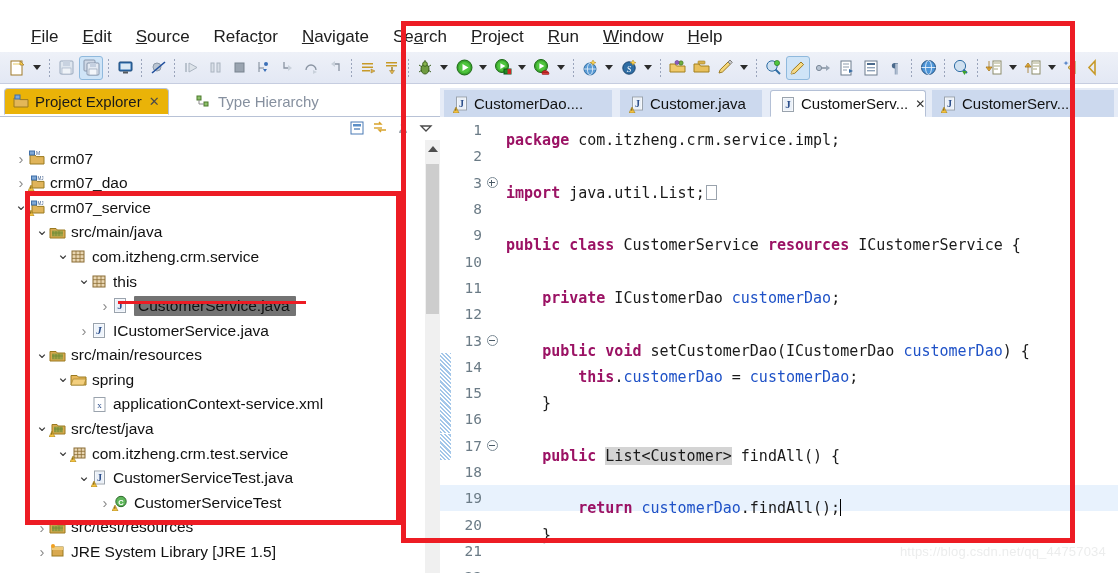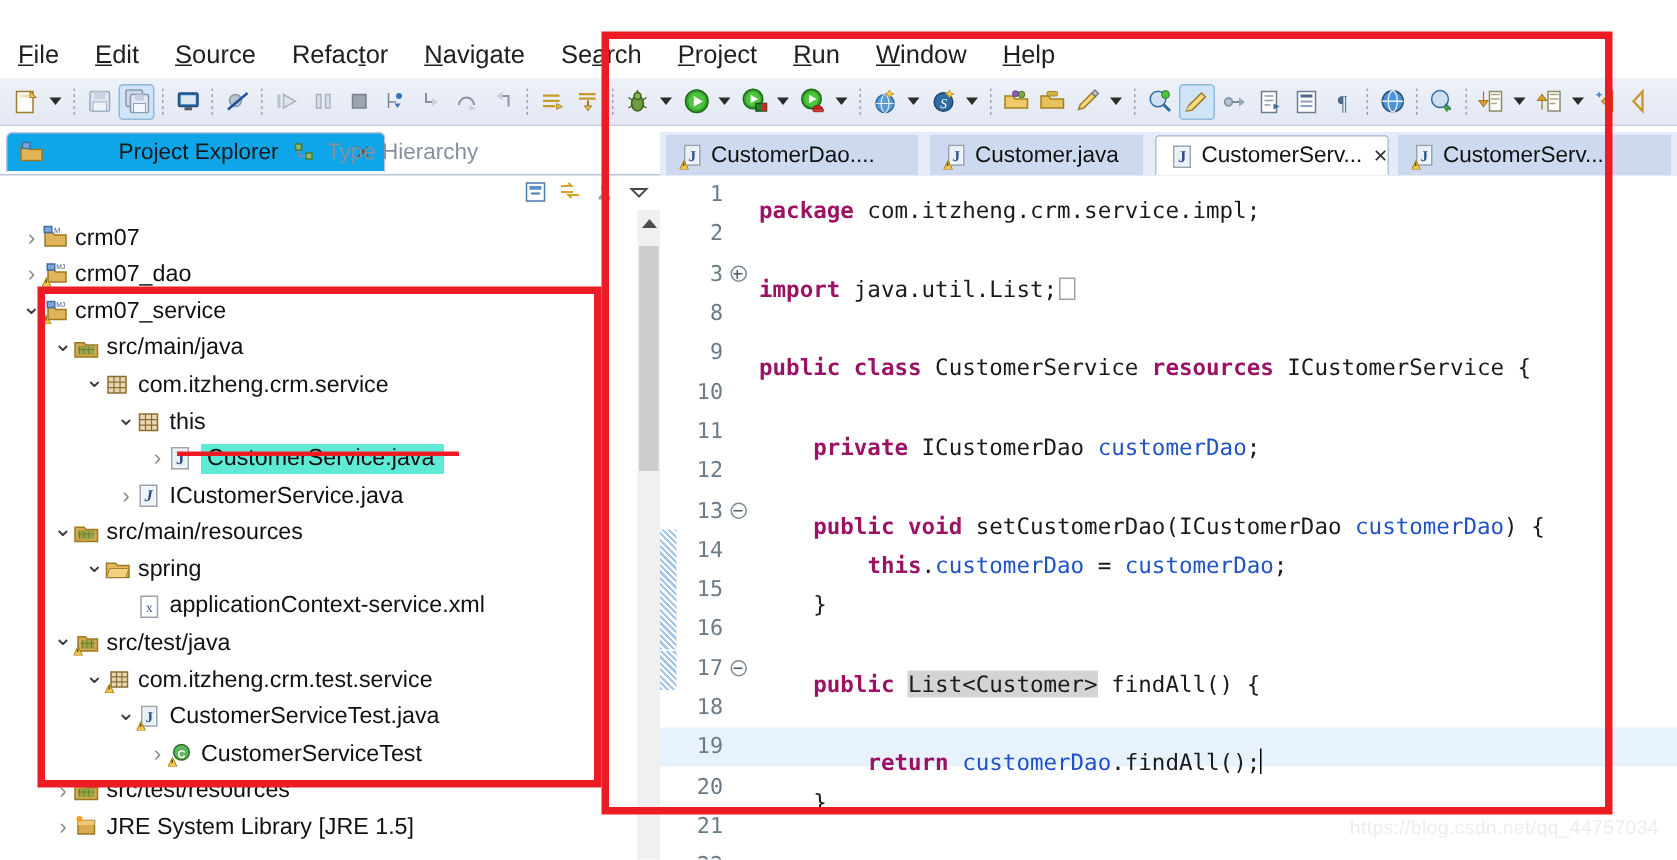--- a/index.html
+++ b/index.html
@@ -10,21 +10,21 @@
     -webkit-font-smoothing:antialiased;
     position:relative;
   }
   .app{position:absolute;inset:0;}
 
   
   .menubar{
     position:absolute;left:0;top:22px;width:1118px;height:30px;
     background:#ffffff;
     display:flex;align-items:center;
-    padding-left:12px;box-sizing:border-box;
+    padding-left:31px;box-sizing:border-box;
   }
   .menu-item{
     font-size:17px;color:#202020;margin-right:24px;white-space:nowrap;
     cursor:default;
   }
   .menu-item u{text-decoration:underline;}
 
   
   .toolbar{
     position:absolute;left:0;top:52px;width:1118px;height:32px;
@@ -60,22 +60,22 @@
   }
   .view-tabs{
     position:absolute;left:0;top:4px;width:440px;height:28px;
     border-bottom:1px solid #b8c2d6;
   }
   .vtab{
     position:absolute;top:0;height:27px;display:flex;align-items:center;
     box-sizing:border-box;padding:0 8px;font-size:15px;
   }
   .vtab.active{
-    left:4px;background:#0ea5e9;border:1px solid #b8c2d6;border-bottom:1px solid #fff;
-    border-radius:4px 4px 0 0;color:#1a1a1a;gap:44px;
+    left:4px;background:#eab308;border:1px solid #b8c2d6;border-bottom:1px solid #fff;
+    border-radius:4px 4px 0 0;color:#1a1a1a;
   }
   .vtab.inactive{left:188px;color:#86909f;}
   .vtab .tclose{margin-left:7px;font-size:13px;color:#4a4a4a;}
   .view-toolbar{
     position:absolute;right:6px;top:36px;width:120px;height:20px;
     display:flex;align-items:center;justify-content:flex-end;gap:7px;
   }
   .tree{
     position:absolute;left:0;top:62px;width:426px;
     font-size:15.5px;color:#111;
@@ -85,21 +85,21 @@
     position:relative;
   }
   .trow .twist{
     width:14px;height:24px;display:flex;align-items:center;justify-content:center;
     color:#8b8b8b;font-size:12px;flex:0 0 auto;
   }
   .trow .twist.open{color:#3a3a3a;}
   .ticon{width:17px;height:17px;margin-right:5px;flex:0 0 auto;position:relative;}
   .tlabel{line-height:1;}
   .trow.selected .tlabel{
-    background:#5eead4;padding:2px 6px 3px 4px;border-radius:1px;
+    background:#737373;padding:2px 6px 3px 4px;border-radius:1px;
   }
   .v-scroll{
     position:absolute;right:0;top:56px;width:15px;height:433px;background:#f0f0f0;
   }
   .v-scroll .thumb{position:absolute;left:1px;top:24px;width:13px;height:150px;background:#cdcdcd;}
   .v-scroll .up{
     position:absolute;left:3px;top:6px;width:0;height:0;
     border-left:5px solid transparent;border-right:5px solid transparent;border-bottom:6px solid #4e4e4e;
   }
 

